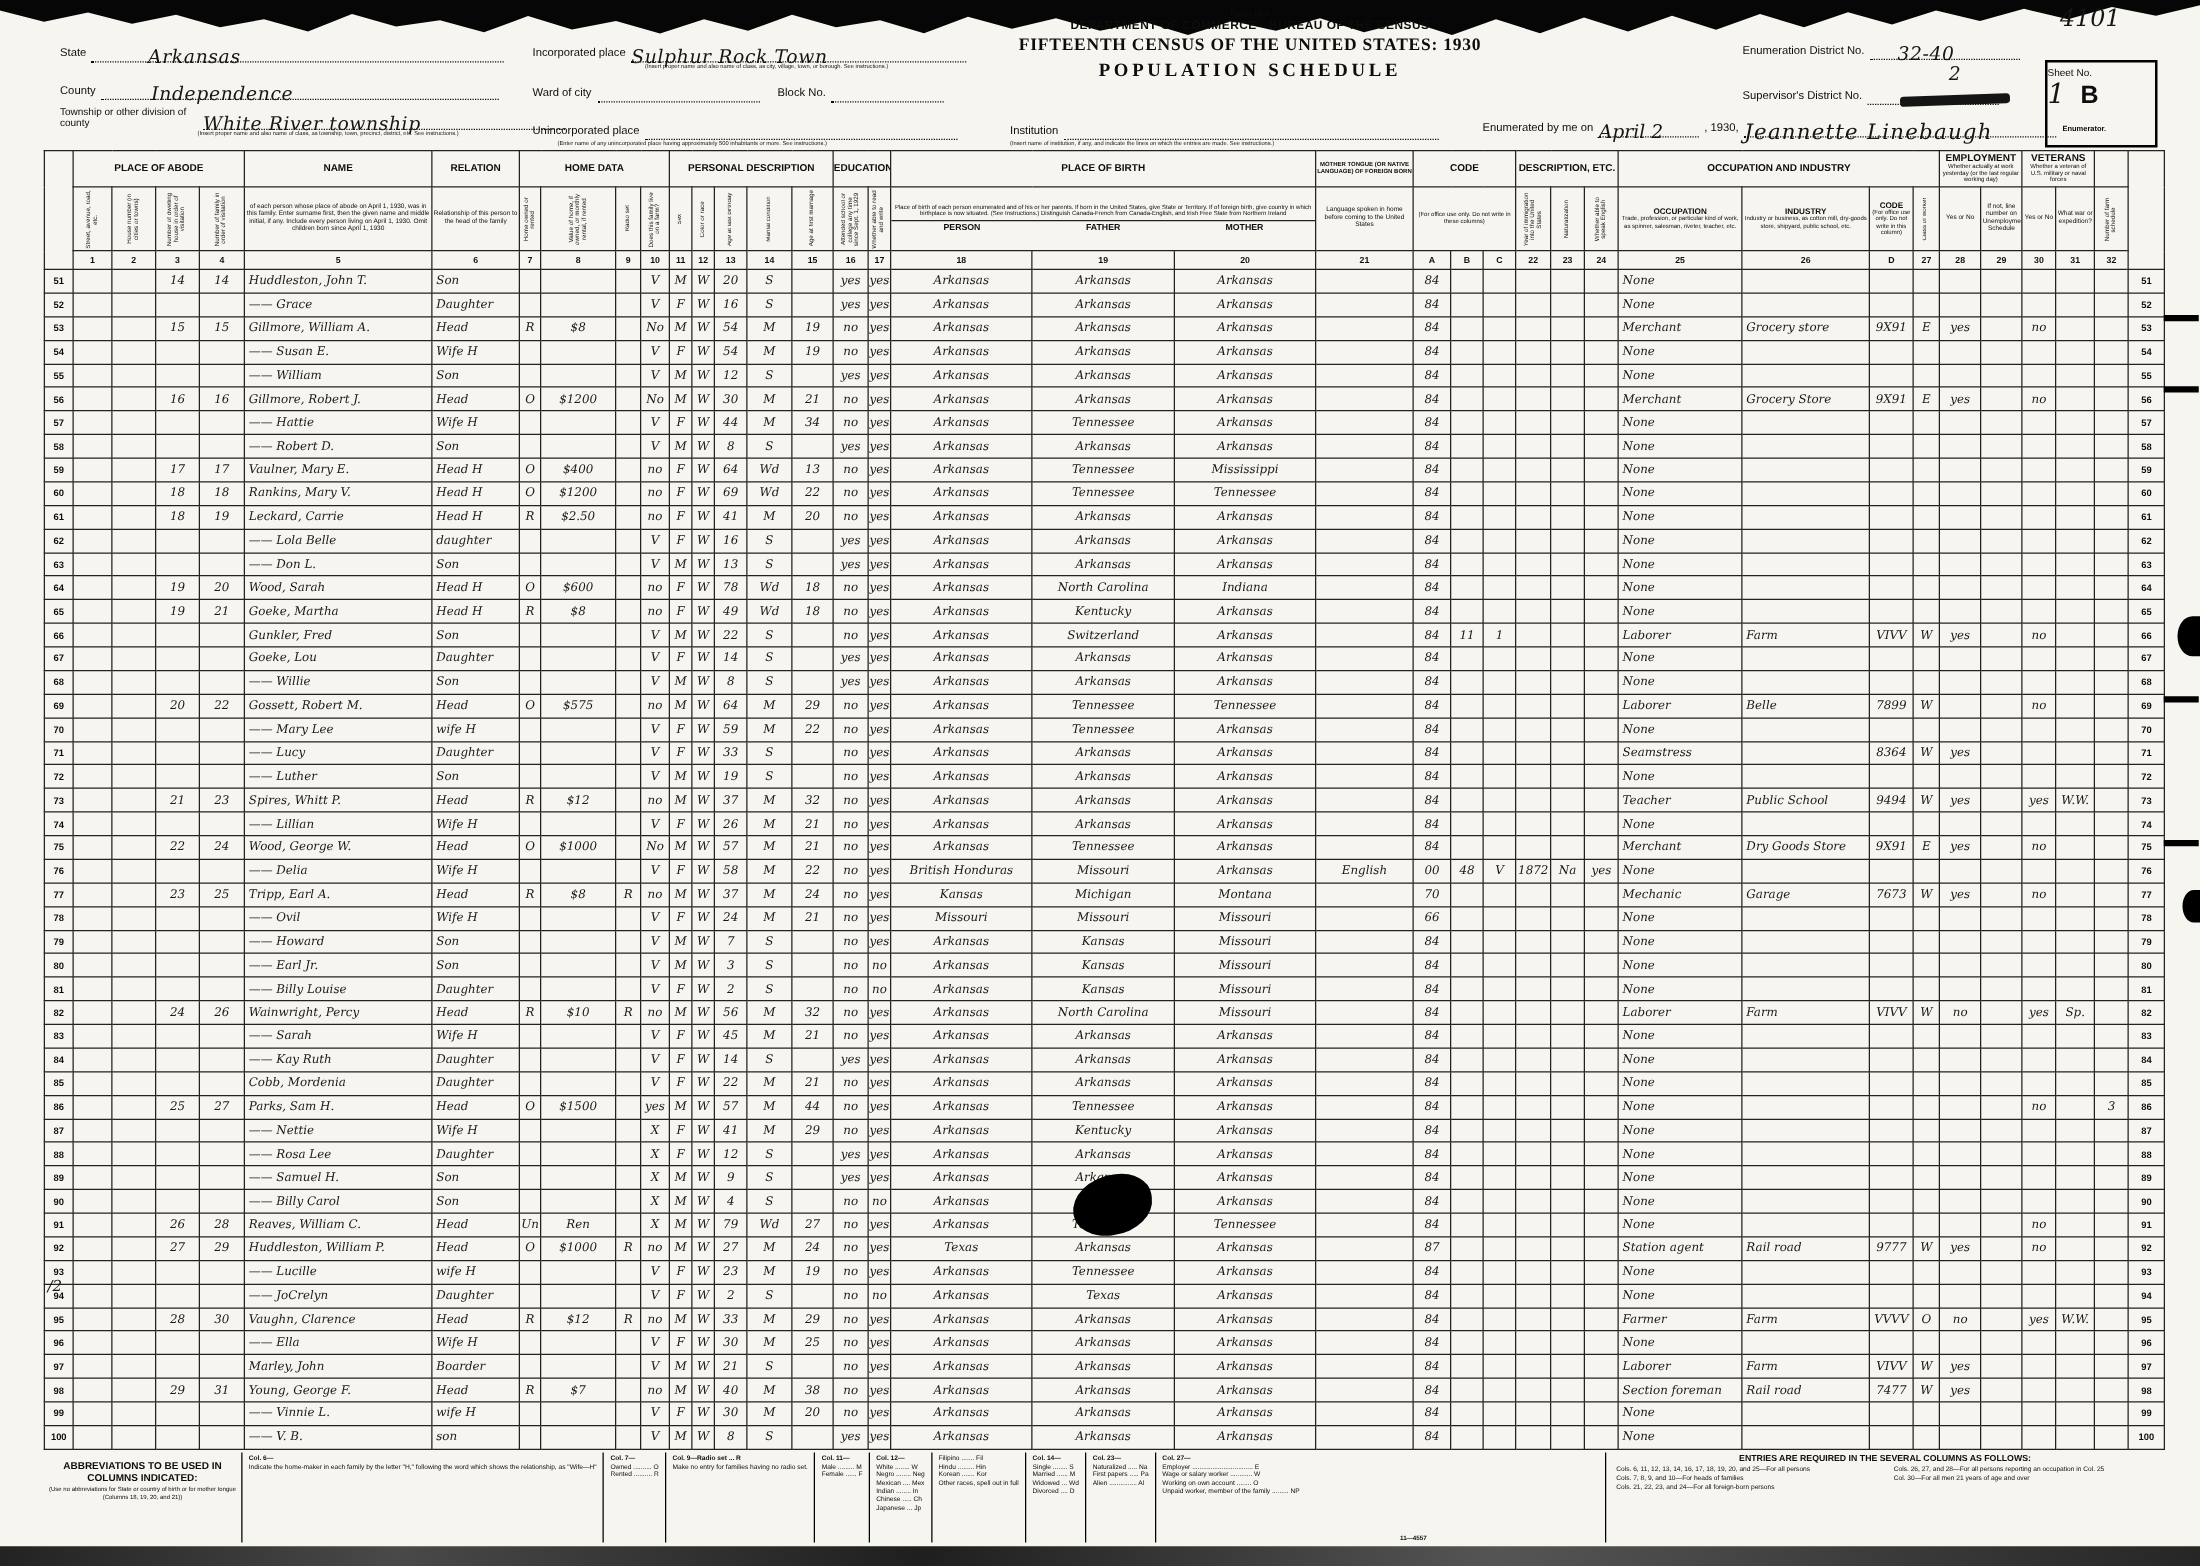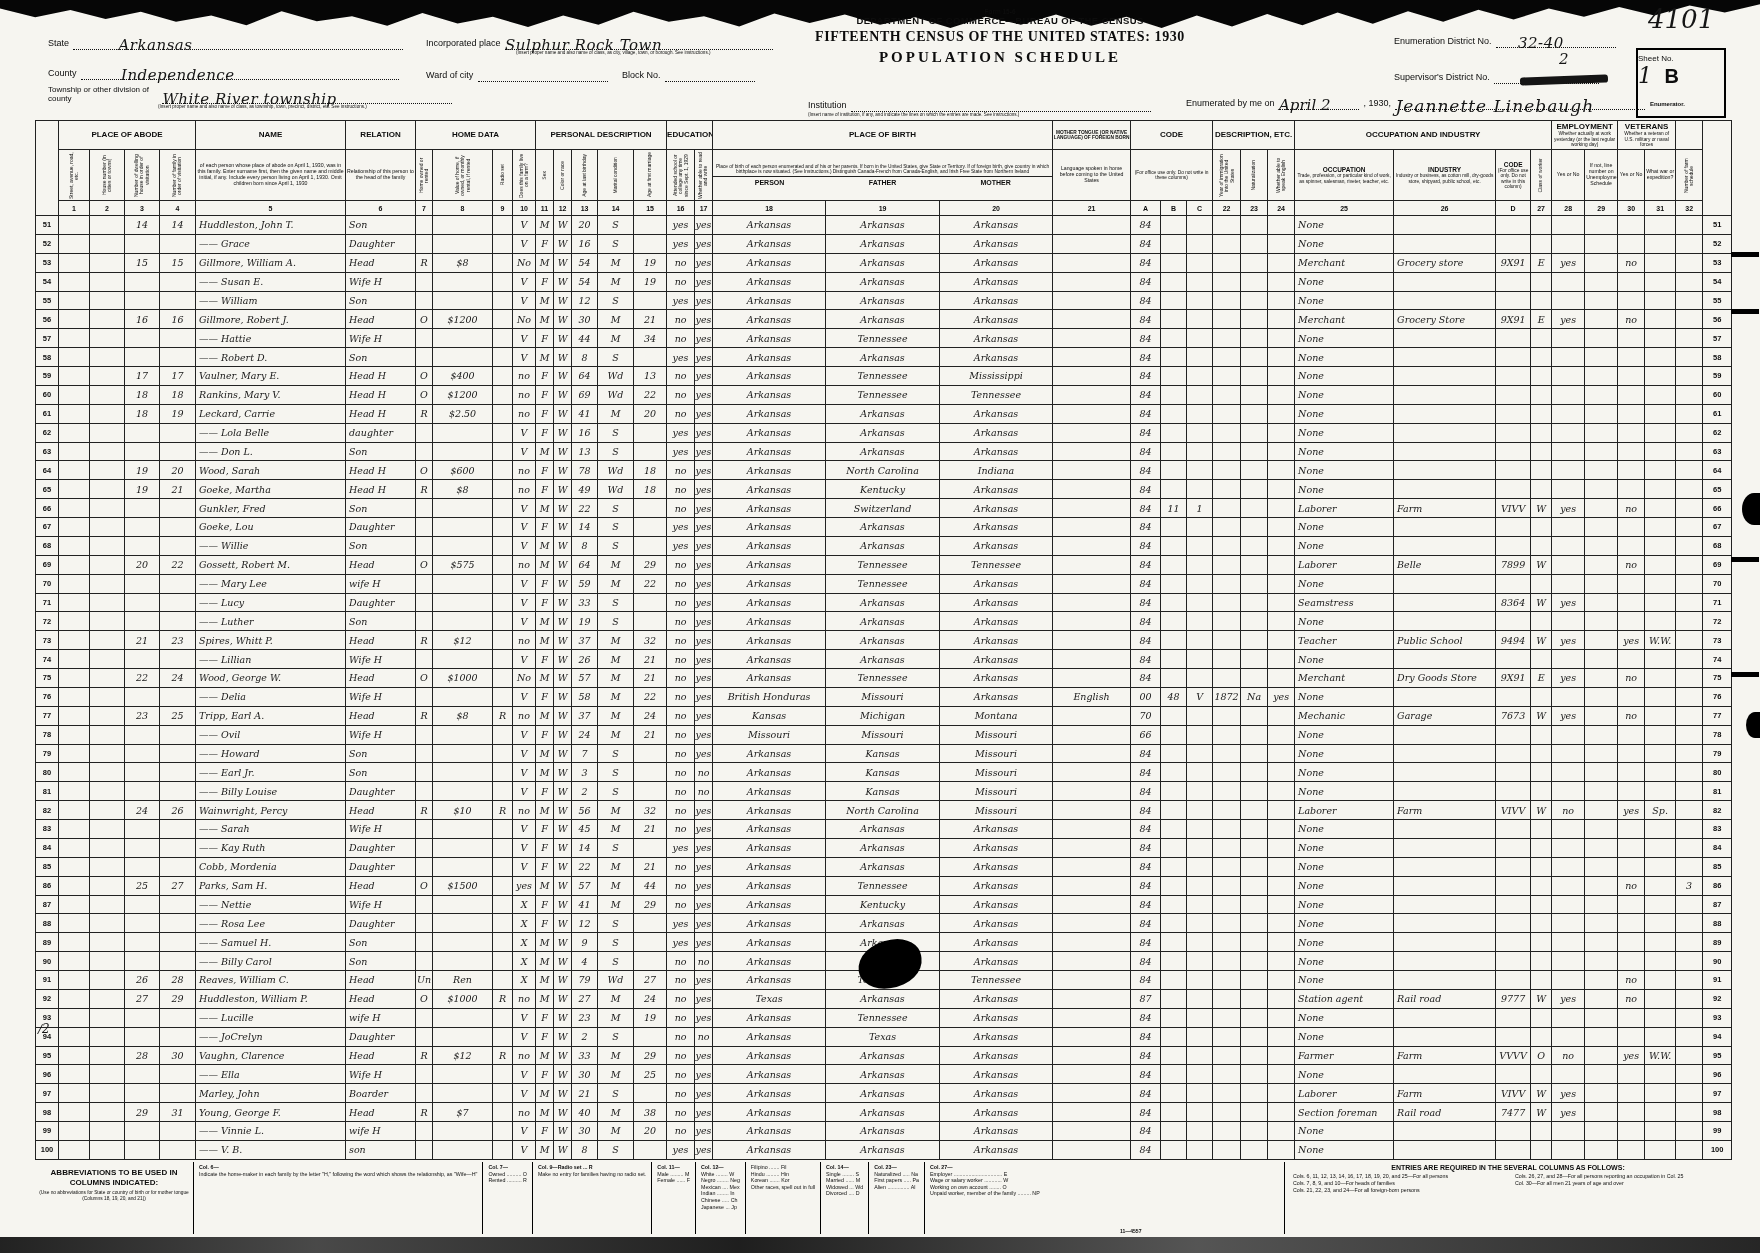--- a/index.html
+++ b/index.html
@@ -65,21 +65,21 @@
   .entries .h{font-size:7px;font-weight:bold;text-align:center;margin-bottom:2px;}
   .entries .i{font-size:5.3px;line-height:1.3;columns:2;column-gap:14px;}
   .formprint{position:absolute;left:1120px;top:1228px;font-size:5px;font-weight:bold;}
 </style>
 </head>
 <body>
 
 <div class="sheet">
   <div class="torn"></div>
 
-  <div class="abs hw" style="left:1648px;top:4px;font-size:26px;">4101</div>
+  <div class="abs hw" style="left:1648px;top:4px;font-size:19px;">4101</div>
 
   <div class="abs" style="left:48px;top:32px;width:420px;">
     <span class="pl">State</span>
     <span class="dotline" style="width:330px;"><span class="hw hw-lg" style="margin-left:45px;">Arkansas</span></span>
   </div>
   <div class="abs" style="left:48px;top:62px;width:420px;">
     <span class="pl">County</span>
     <span class="dotline" style="width:318px;"><span class="hw hw-lg" style="margin-left:40px;">Independence</span></span>
   </div>
   <div class="abs" style="left:48px;top:86px;width:430px;">
@@ -91,20 +91,25 @@
   <div class="abs" style="left:426px;top:32px;width:400px;">
     <span class="pl">Incorporated place</span>
     <span class="dotline" style="width:268px;"><span class="hw hw-lg">Sulphur Rock Town</span></span>
     <div class="tiny" style="margin-left:90px;">(Insert proper name and also name of class, as city, village, town, or borough.   See instructions.)</div>
   </div>
   <div class="abs" style="left:426px;top:64px;width:400px;">
     <span class="pl">Ward of city</span>
     <span class="dotline" style="width:130px;"></span>
     <span class="pl" style="margin-left:10px;">Block No.</span>
     <span class="dotline" style="width:90px;"></span>
+  </div>
+  <div class="abs" style="left:426px;top:94px;width:400px;">
+    <span class="pl">Unincorporated place</span>
+    <span class="dotline" style="width:250px;"></span>
+    <div class="tiny" style="margin-left:20px;">(Enter name of any unincorporated place having approximately 500 inhabitants or more.   See instructions.)</div>
   </div>
   <div class="abs" style="left:808px;top:94px;width:380px;">
     <span class="pl">Institution</span>
     <span class="dotline" style="width:300px;"></span>
     <div class="tiny">(Insert name of institution, if any, and indicate the lines on which the entries are made.   See instructions.)</div>
   </div>
 
   <div class="abs ctr" style="left:790px;top:8px;width:420px;">
     <div class="t-form">Form 15-6</div>
     <div class="t-dept">DEPARTMENT OF COMMERCE—BUREAU OF THE CENSUS</div>

